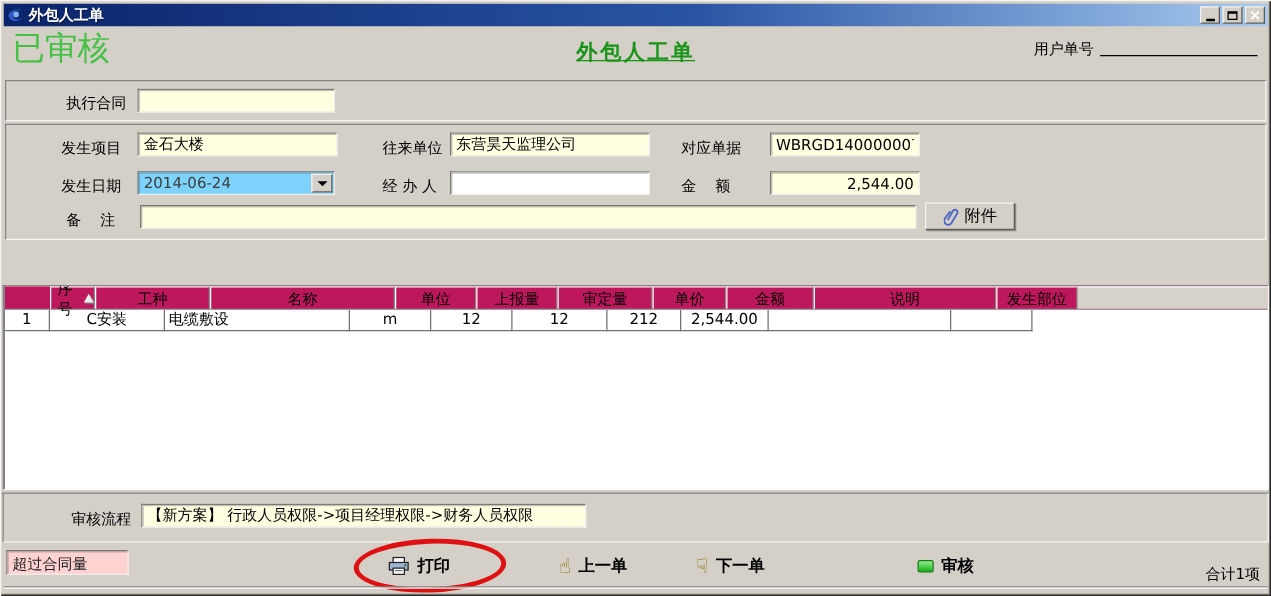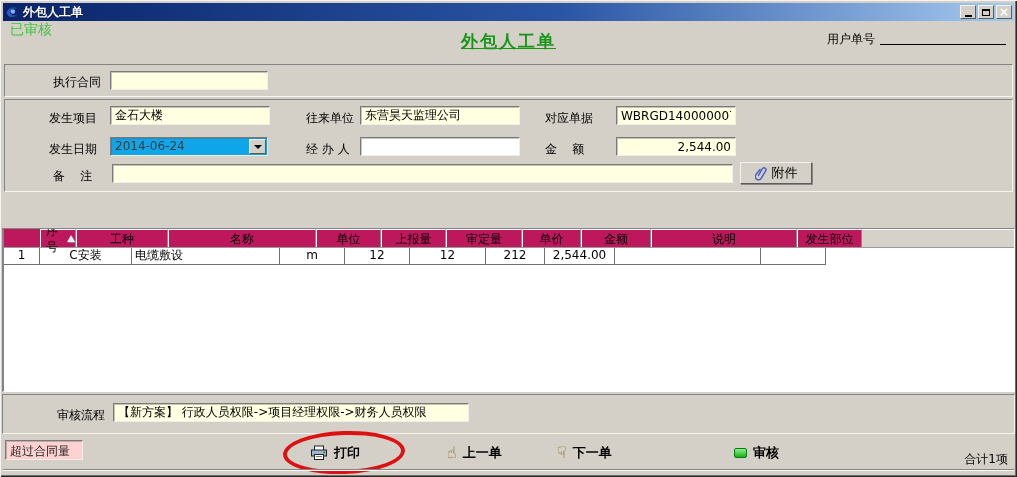--- a/index.html
+++ b/index.html
@@ -32,32 +32,32 @@
     border:1px solid; border-color:#7a7a7a #f0eeea #f0eeea #7a7a7a;
     box-shadow: inset 1px 1px 0 rgba(90,90,90,.35);
     font-family:"DejaVu Sans","Liberation Sans",sans-serif;
     font-size:12px; padding:0 4px; outline:none;
   }
   .field.white { background:#fff; }
   .field.right { text-align:right; }
   .panel {
     position:absolute; border:1px solid; border-color:#848484 #f6f4f0 #f6f4f0 #848484;
   }
-  .status-green { position:absolute; left:10px; top:21px; font-size:14px; color:#44c144; }
+  .status-green { position:absolute; left:10px; top:21px; font-size:26px; color:#44c144; }
   .form-title {
     position:absolute; left:0; right:0; top:30px; text-align:center;
     font-size:17px; font-weight:bold; color:#189518; text-decoration:underline;
     letter-spacing:2px;
   }
   .user-order-lbl { position:absolute; left:827px; top:31px; font-size:12px; }
   .user-order-line { position:absolute; left:880px; top:28px; width:126px; height:17px;
     border-bottom:1px solid #000; }
   .combo {
     position:absolute; left:110px; top:137px; width:158px; height:19px;
-    background:#0ea5e9; border:1px solid; border-color:#7a7a7a #f0eeea #f0eeea #7a7a7a;
+    background:#7dd3fc; border:1px solid; border-color:#7a7a7a #f0eeea #f0eeea #7a7a7a;
     box-shadow: inset 1px 1px 0 rgba(90,90,90,.35);
     font-size:12px; color:#3c3c3c; padding:1px 20px 0 4px; cursor:default;
   }
   .combo-btn {
     position:absolute; right:1px; top:1px; width:17px; height:15px; background:#d4d0c8;
     border:1px solid; border-color:#f4f2ee #5c5c5c #5c5c5c #f4f2ee;
     display:flex; align-items:center; justify-content:center; cursor:pointer;
   }
   .arrow-down { width:0; height:0; border-left:4px solid transparent;
     border-right:4px solid transparent; border-top:4px solid #000; }
@@ -86,21 +86,21 @@
   .td {
     border-right:1px solid #707070; border-bottom:1px solid #707070;
     font-size:12px; line-height:15px; padding:0 3px; overflow:hidden; white-space:nowrap;
   }
   .ta-c { text-align:center; } .ta-r { text-align:center; } .ta-l { text-align:left; }
   .w0{width:36px}.w1{width:92px}.w2{width:148px}.w3{width:65px}.w4{width:65px}
   .w5{width:76px}.w6{width:59px}.w7{width:70px}.w8{width:146px}.w9{width:65px}
   .toolbtn { position:absolute; display:flex; align-items:center; gap:6px;
     font-weight:bold; font-size:13px; cursor:pointer; color:#000; }
   .warnfield {
-    position:absolute; left:5px; top:440px; width:78px; height:20px; background:#ffd2d2;
+    position:absolute; left:5px; top:440px; width:98px; height:20px; background:#ffd2d2;
     border:1px solid; border-color:#7a7a7a #f0eeea #f0eeea #7a7a7a;
     box-shadow: inset 1px 1px 0 rgba(90,90,90,.35);
     font-size:12px; padding:2px 4px; color:#222;
   }
   .red-ellipse {
     position:absolute; left:283px; top:431px; width:122px; height:43px;
     border:4px solid #dd1111; border-radius:50%; pointer-events:none;
     transform:rotate(-2deg);
   }
   .hand-icon { font-size:16px; color:#8a6d00; line-height:1; }

